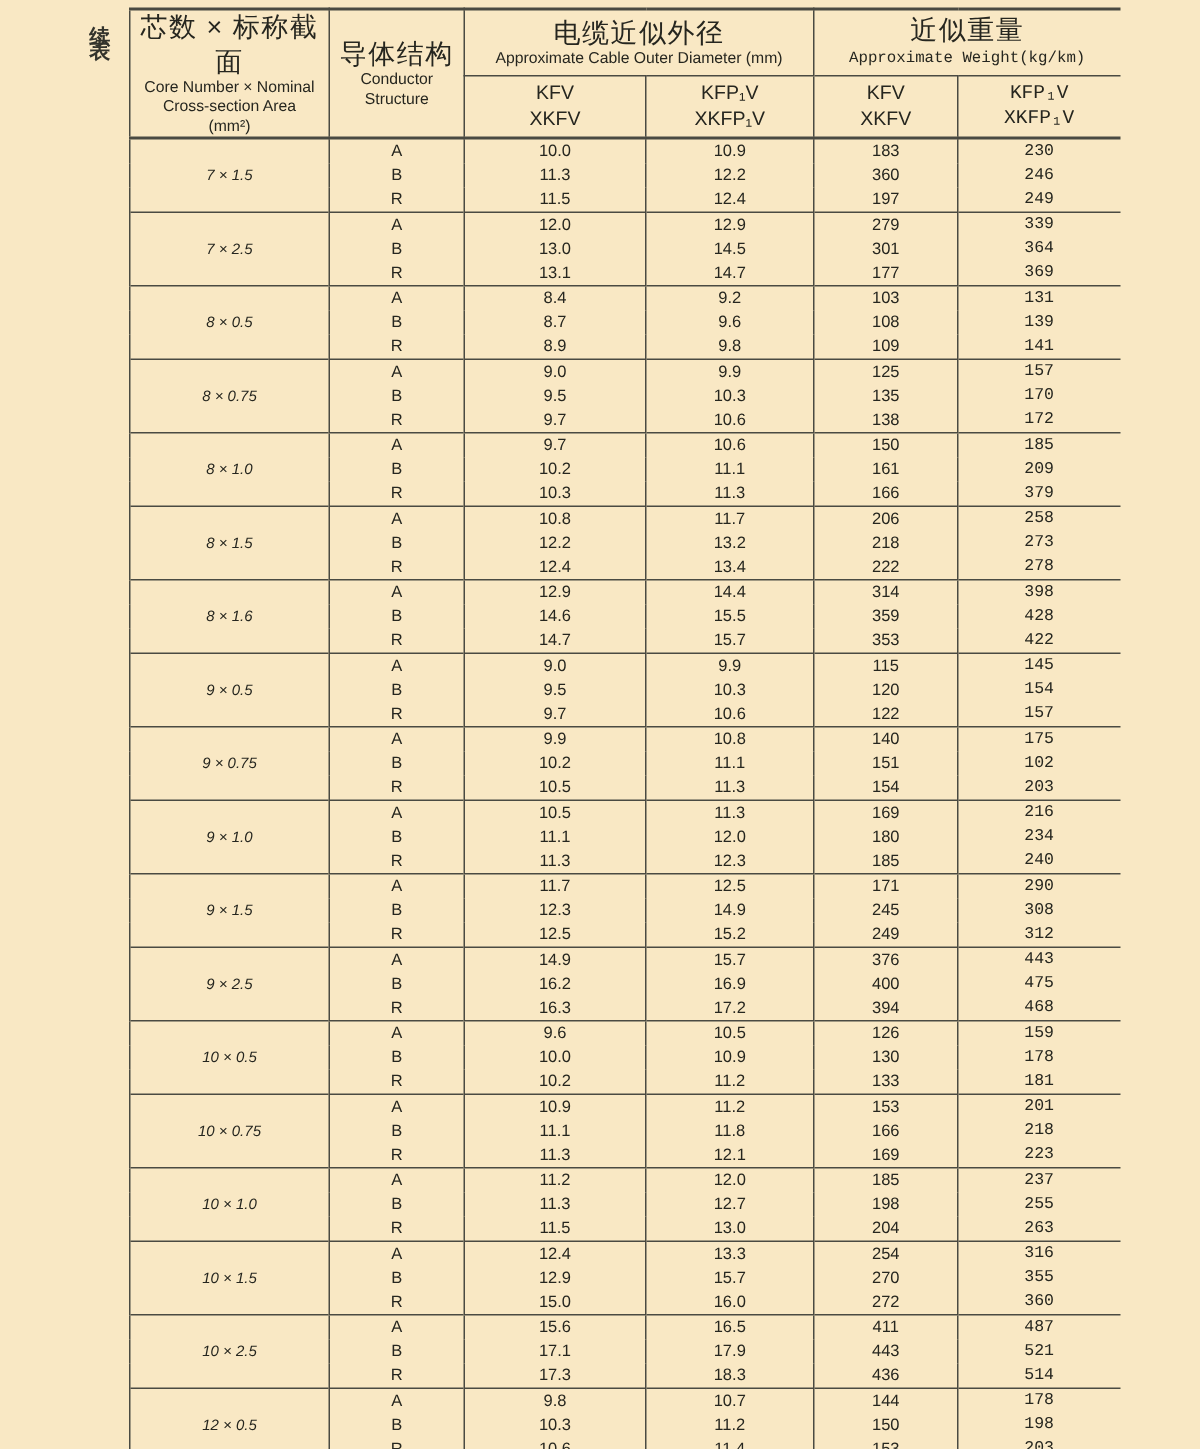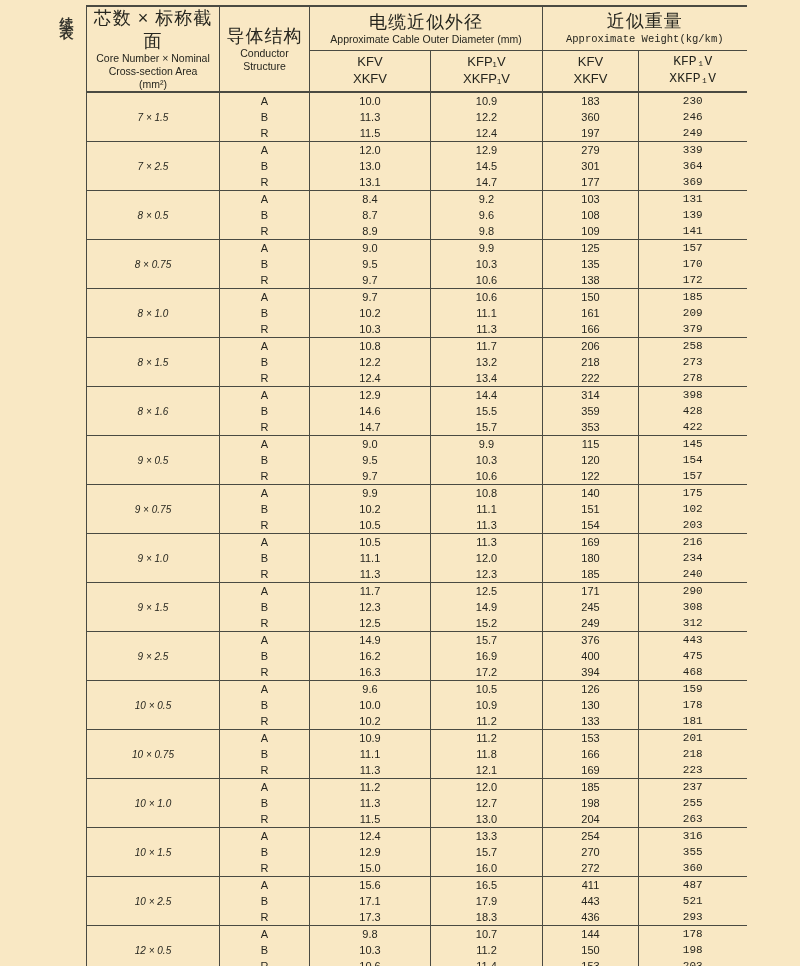--- a/index.html
+++ b/index.html
@@ -480,21 +480,21 @@
           <td>17.1</td>
           <td>17.9</td>
           <td>443</td>
           <td>521</td>
         </tr>
         <tr>
           <td>R</td>
           <td>17.3</td>
           <td>18.3</td>
           <td>436</td>
-          <td>293</td>
+          <td>514</td>
         </tr>
         <tr class="group-start">
           <td rowspan="3" class="size-cell">12 × 0.5</td>
           <td>A</td>
           <td>9.8</td>
           <td>10.7</td>
           <td>144</td>
           <td>178</td>
         </tr>
         <tr>

